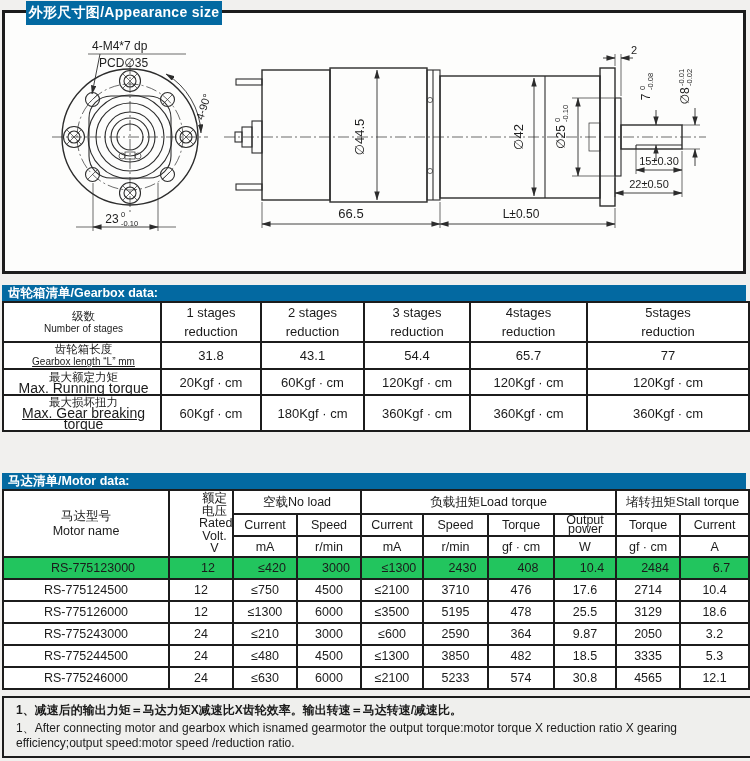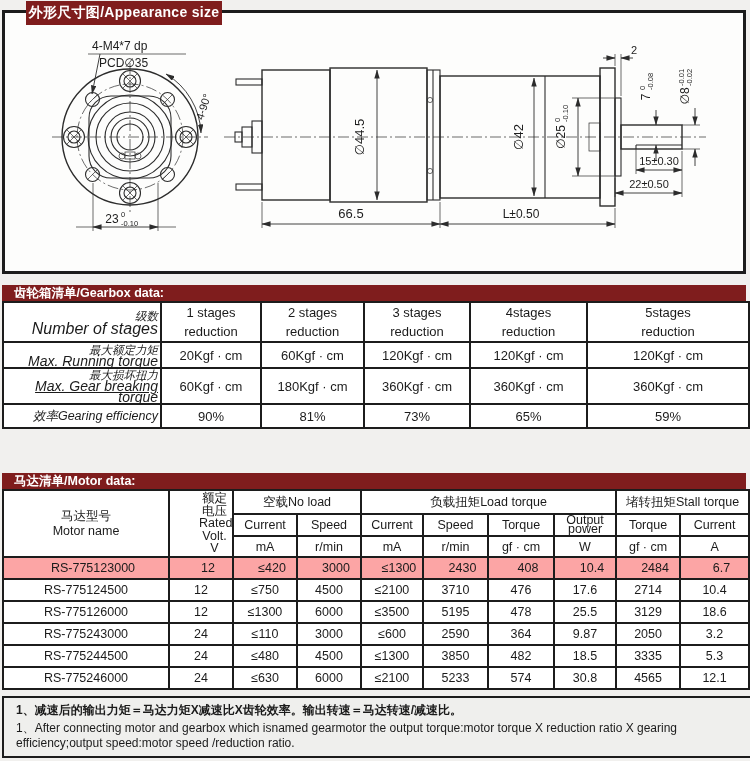--- a/index.html
+++ b/index.html
@@ -1,53 +1,53 @@
 <!DOCTYPE html>
 <html><head>
 <meta charset="utf-8">
 <style>
   html,body{margin:0;padding:0;}
   body{width:750px;height:761px;background:#f1f0ee;position:relative;
        font-family:"Liberation Sans","DejaVu Sans",sans-serif;color:#1b1b1b;}
-  .banner{position:absolute;background:#7f1d1d;color:#fff;font-weight:bold;z-index:3;}
+  .banner{position:absolute;background:#0369a1;color:#fff;font-weight:bold;z-index:3;}
   #banner-appearance{left:26px;top:1px;width:196px;height:24px;font-size:14px;
        display:flex;align-items:center;justify-content:center;letter-spacing:.3px;}
   #sec-appearance{position:absolute;left:2px;top:10px;width:738px;height:258px;
        border:3px solid #1c1c1c;background:#fdfdfc;}
   #drawing{position:absolute;left:0;top:0;width:750px;height:280px;z-index:2;}
 
-  .secbar{left:2px;width:744px;height:16px;font-size:12.5px;line-height:16px;padding-left:12px;box-sizing:border-box;}
+  .secbar{left:2px;width:744px;height:16px;font-size:12.5px;line-height:16px;padding-left:6px;box-sizing:border-box;}
   #banner-gearbox{top:285px;}
   #banner-motor{top:473px;}
 
   table{border-collapse:collapse;table-layout:fixed;background:#fff;}
   td{border:2px solid #1c1c1c;text-align:center;vertical-align:middle;padding:0 2px;overflow:hidden;}
 
   #gearbox-table{position:absolute;left:2px;top:301px;width:746px;z-index:2;}
   #gearbox-table td{font-size:13px;}
   #gearbox-table tr.ghr{height:34px;} #gearbox-table tr.ratio{height:33px;}
   #gearbox-table tr.h26{height:26px;} #gearbox-table tr.h24{height:24px;}
-  .glabel{text-align:right;padding-left:5px;font-size:12.5px;font-style:italic;}
+  .glabel{text-align:center;padding-left:5px;font-size:12.5px;}
   .glabel .lz{font-size:11.5px;line-height:12px;}
-  .glabel .le{font-size:16px;line-height:13px;}
+  .glabel .le{font-size:10px;line-height:13px;}
   .glabel.sm .le{font-size:14px;line-height:11px;}
   .glabel .und{text-decoration:underline;}
   .glabel .one{font-size:12.5px;}
   .ghead{font-size:12.5px;line-height:19px;}
   .gval{font-size:13px;line-height:15px;}
   .hl{background:#a6a6a6;padding:0 2px;}
 
   #motor-table{position:absolute;left:2px;top:489px;width:746px;z-index:2;}
   #motor-table td{font-size:12.5px;}
   #motor-table tr.r1{height:24px;} #motor-table tr.r2{height:22px;} #motor-table tr.r3{height:21px;margin-top:7px;}
   #motor-table tr.dr{height:22px;}
   .volth{font-size:11.5px;line-height:12.5px;padding-left:29px;}
   .nameh{font-size:12.5px;line-height:15px;}
   .op{font-size:9.5px;line-height:9.5px;}
-  .rowhl td{background:#fca5a5;padding-left:16px;}
+  .rowhl td{background:#22c55e;padding-left:16px;}
 
   #footer{position:absolute;left:2px;top:696px;width:740px;height:53px;border:2.5px solid #1c1c1c;
       background:#efefed;padding:5px 12px 0 12px;box-sizing:content-box;z-index:2;}
   #footer p{margin:0 0 3px 0;font-size:12px;line-height:15px;}
   #footer p.zh{font-weight:bold;}
 
   
   .ln{stroke:#2c2c2c;stroke-width:1.1;fill:none;}
   .thk{stroke-width:1.4;}
   .thin{stroke:#2c2c2c;stroke-width:0.7;fill:none;}
@@ -263,50 +263,51 @@
           <div class="lz">级数</div>
           <div class="le">Number of stages</div>
         </td>
         <td class="ghead">1 stages<br>reduction</td>
         <td class="ghead">2 stages<br>reduction</td>
         <td class="ghead">3 stages<br>reduction</td>
         <td class="ghead">4stages<br>reduction</td>
         <td class="ghead">5stages<br>reduction</td>
       </tr>
       <tr class="h26">
+        <td class="glabel">
+          <div class="lz">齿轮箱长度</div>
+          <div class="le und">Gearbox length “L” mm</div>
+        </td>
+        <td class="gval">31.8</td>
+        <td class="gval">43.1</td>
+        <td class="gval">54.4</td>
+        <td class="gval">65.7</td>
+        <td class="gval">77</td>
+      </tr>
+      <tr class="h26">
         <td class="glabel sm">
           <div class="lz">最大额定力矩</div>
           <div class="le und">Max. Running  torque</div>
         </td>
         <td class="gval">20Kgf · cm</td>
         <td class="gval">60Kgf · cm</td>
         <td class="gval">120Kgf · cm</td>
         <td class="gval">120Kgf · cm</td>
         <td class="gval">120Kgf · cm</td>
       </tr>
       <tr class="h26">
         <td class="glabel sm">
           <div class="lz">最大损坏扭力</div>
           <div class="le und">Max. Gear  breaking torque</div>
         </td>
         <td class="gval">60Kgf · cm</td>
         <td class="gval">180Kgf · cm</td>
         <td class="gval">360Kgf · cm</td>
         <td class="gval">360Kgf · cm</td>
         <td class="gval">360Kgf · cm</td>
-      </tr>
-      <tr class="h24">
-        <td class="glabel">
-          <div class="one">效率Gearing efficiency</div>
-        </td>
-        <td class="gval">90%</td>
-        <td class="gval">81%</td>
-        <td class="gval">73%</td>
-        <td class="gval">65%</td>
-        <td class="gval">59%</td>
       </tr>
     </tbody>
 </table>
 
 <div id="banner-motor" class="banner secbar">马达清单/Motor data:</div>
 
 <table id="motor-table">
   <colgroup>
     <col style="width:166px">
       <col style="width:64px">
@@ -389,21 +390,21 @@
         <td>≤3500</td>
         <td>5195</td>
         <td>478</td>
         <td>25.5</td>
         <td>3129</td>
         <td>18.6</td>
       </tr>
       <tr class="dr">
         <td>RS-775243000</td>
         <td>24</td>
-        <td>≤110</td>
+        <td>≤210</td>
         <td>3000</td>
         <td>≤600</td>
         <td>2590</td>
         <td>364</td>
         <td>9.87</td>
         <td>2050</td>
         <td>3.2</td>
       </tr>
       <tr class="dr">
         <td>RS-775244500</td>

